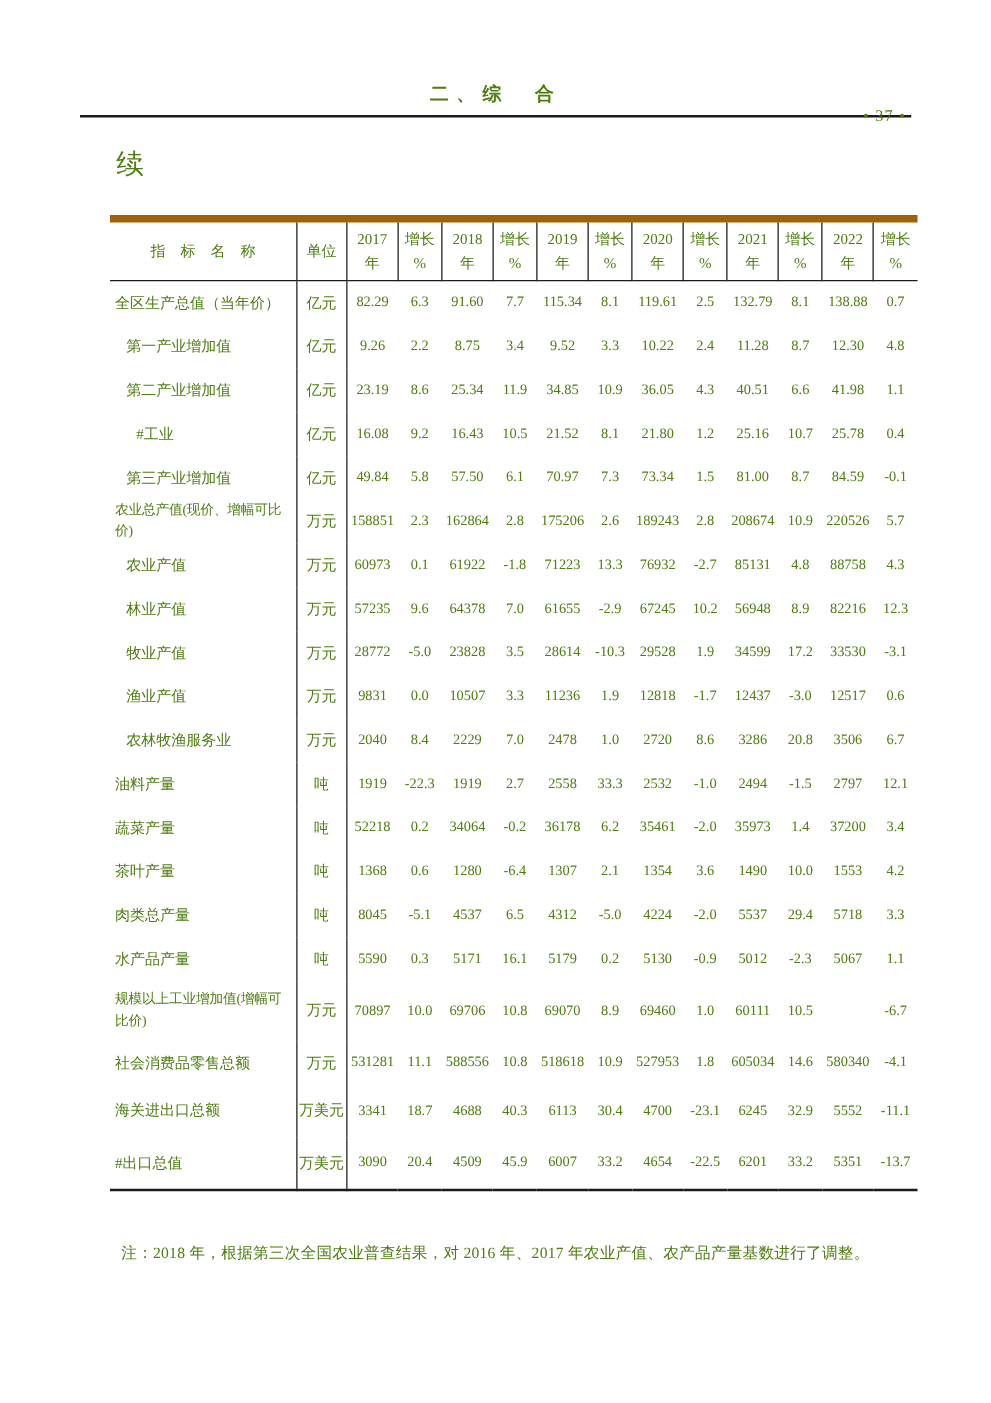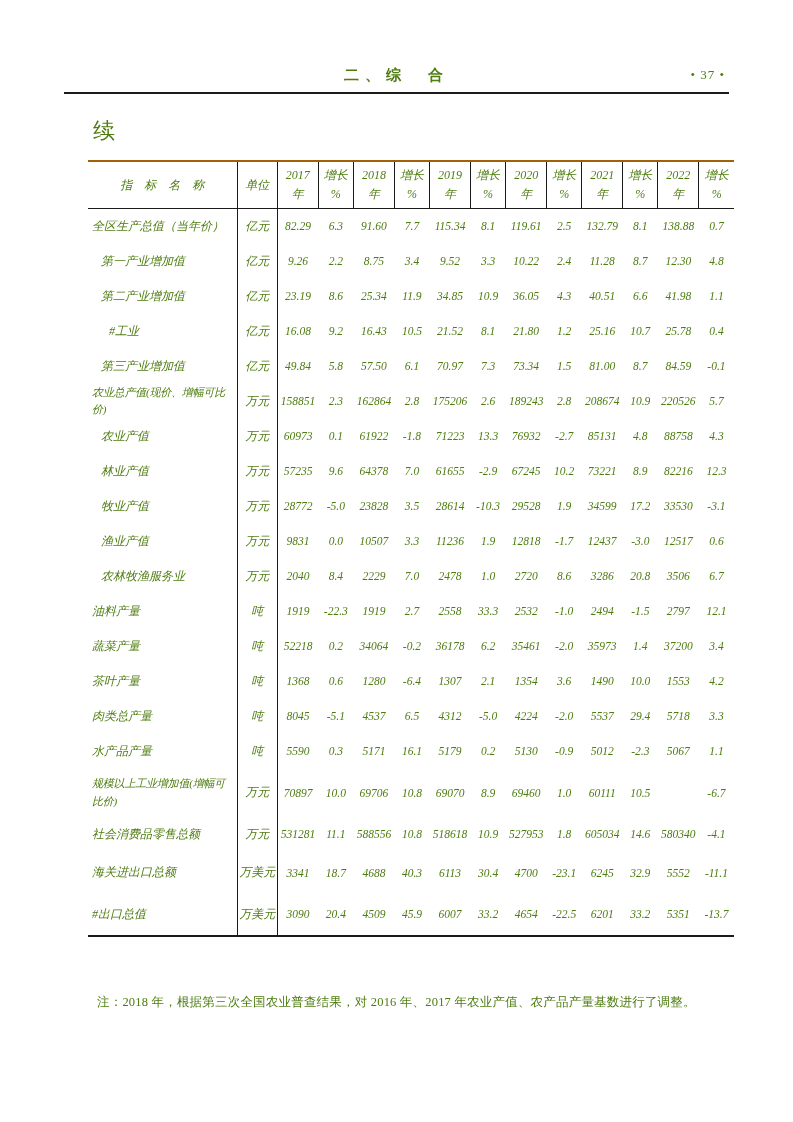--- a/index.html
+++ b/index.html
@@ -19,41 +19,40 @@
     padding-bottom:7px;
     text-align:center;
   }
   .ph-title{
     font-size:15px;
     font-weight:bold;
     letter-spacing:6px;
   }
   .ph-page{
     position:absolute;
-    right:4px;top:1px;
+    right:4px;top:19px;
     font-size:13px;
     letter-spacing:1px;
     font-weight:normal;
   }
   
   .continued{
     position:absolute;
     left:93px;top:116px;
     font-size:22px;
   }
   
   .stat-table{
     position:absolute;
-    left:88px;top:160px;
+    left:88px;top:172px;
     width:646px;
     border-collapse:collapse;
     table-layout:fixed;
-    border-top:2px solid #a16207;
+    border-top:6px solid #a16207;
     border-bottom:2px solid #1b1b1b;
-    font-style:italic;
   }
   .stat-table th{
     font-weight:normal;
     font-size:12px;
     text-align:center;
     vertical-align:middle;
     border-bottom:1px solid #1b1b1b;
     border-right:1px solid #1b1b1b;
     height:46px;
     line-height:1.55;
@@ -293,21 +292,21 @@
           <td class="col-name ind-1">林业产值</td>
           <td class="col-unit">万元</td>
           <td>57235</td>
           <td>9.6</td>
           <td>64378</td>
           <td>7.0</td>
           <td>61655</td>
           <td>-2.9</td>
           <td>67245</td>
           <td>10.2</td>
-          <td>73221</td>
+          <td>56948</td>
           <td>8.9</td>
           <td>82216</td>
           <td>12.3</td>
         </tr>
         <tr>
           <td class="col-name ind-1">牧业产值</td>
           <td class="col-unit">万元</td>
           <td>28772</td>
           <td>-5.0</td>
           <td>23828</td>

